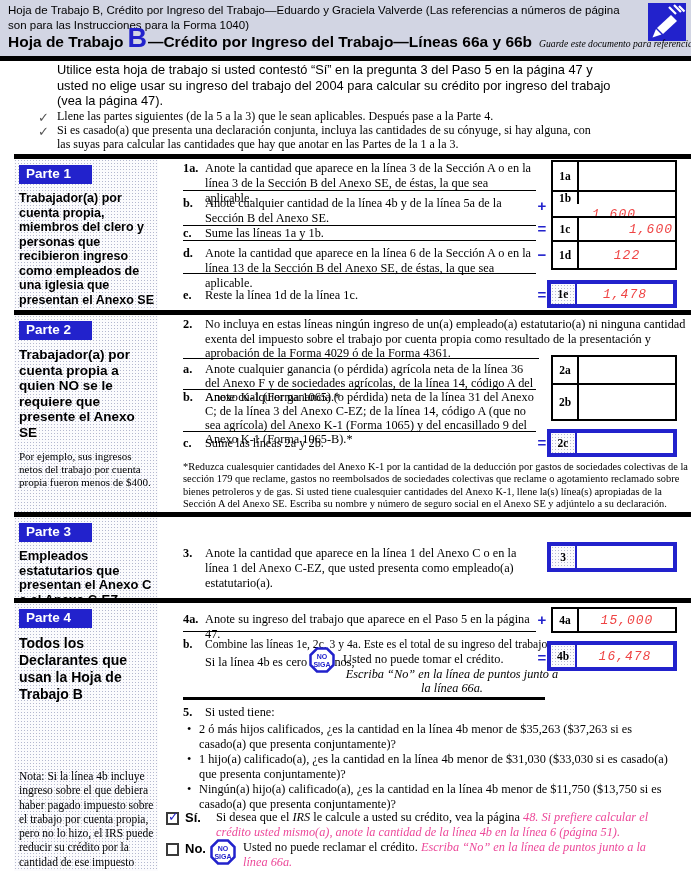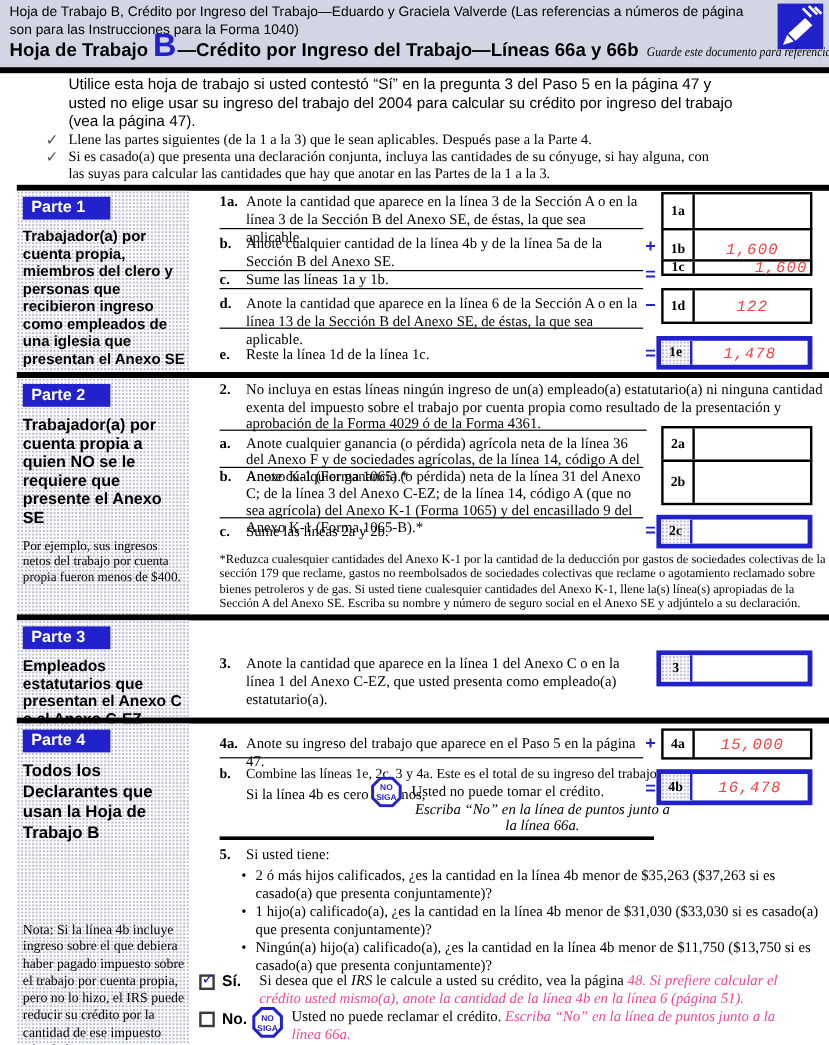--- a/index.html
+++ b/index.html
@@ -39,21 +39,21 @@
                font-family:Liberation Mono, monospace;font-style:italic;font-size:13px;color:#ef4444;letter-spacing:1px;}
   .boxrow.blue{left:547px;width:130px;border:4px solid #2222cc;}
   .boxrow.blue .lbl{border-right:2px solid #2222cc;}
   .op{position:absolute;left:535px;width:14px;text-align:center;color:#2222cc;font-weight:bold;font-size:15px;line-height:18px;}
   
   .blue-i{color:#ec4899;font-style:italic;}
   .checkmark{position:absolute;color:#555;font-size:13px;font-family:"DejaVu Sans",sans-serif;}
   .cb{position:absolute;width:13px;height:13px;border:2px solid #3a3a3a;background:#fff;box-sizing:border-box;}
   .cb .mark{position:absolute;left:0px;top:-5px;color:#2323c8;font-weight:bold;font-size:13px;font-family:"DejaVu Sans",sans-serif;}
   .cblabel{position:absolute;font-weight:bold;font-size:13px;}
-  .bullet-item{padding-left:12px;margin-left:14px;}
+  .bullet-item{padding-left:12px;}
   .bullet-item .bu{display:inline-block;margin-left:-12px;width:12px;}
 </style>
 </head>
 <body>
 
 <div class="page">
 
   <div class="hdr">
     <div class="hdr-line1">Hoja de Trabajo B, Crédito por Ingreso del Trabajo—Eduardo y Graciela Valverde (Las referencias a números de página son para las Instrucciones para la Forma 1040)</div>
     <div class="pencil-box">
@@ -73,21 +73,21 @@
       <span class="t-pre">Hoja de Trabajo</span>
       <span class="t-b">B</span>
       <span class="t-rest">—Crédito por Ingreso del Trabajo—Líneas 66a y 66b</span>
       <span class="t-note serif">Guarde este documento para referencia</span>
     </div>
   </div>
   <div class="bar" style="left:0;top:56px;width:691px;"></div>
 
   <div class="abs" style="left:57px;top:62px;width:562px;font-size:12.8px;line-height:15.5px;">Utilice esta hoja de trabajo si usted contestó “Sí” en la pregunta 3 del Paso 5 en la página 47 y usted no elige usar su ingreso del trabajo del 2004 para calcular su crédito por ingreso del trabajo (vea la página 47).</div>
   <span class="checkmark" style="left:38px;top:110px;">✓</span>
-  <div class="abs serif" style="left:57px;top:110px;width:545px;font-size:12px;line-height:13.5px;">Llene las partes siguientes (de la 1 a la 3) que le sean aplicables. Después pase a la Parte 4.</div>
+  <div class="abs serif" style="left:57px;top:110px;width:545px;font-size:12px;line-height:13.5px;">Llene las partes siguientes (de la 5 a la 3) que le sean aplicables. Después pase a la Parte 4.</div>
   <span class="checkmark" style="left:38px;top:124px;">✓</span>
   <div class="abs serif" style="left:57px;top:124px;width:545px;font-size:12px;line-height:13.5px;">Si es casado(a) que presenta una declaración conjunta, incluya las cantidades de su cónyuge, si hay alguna, con las suyas para calcular las cantidades que hay que anotar en las Partes de la 1 a la 3.</div>
   <div class="bar" style="left:14px;top:154px;width:677px;"></div>
 
   <div class="sidebar stipple" style="top:159px;height:151px;">
     <span class="tab">Parte 1</span>
     <div class="sh">Trabajador(a) por cuenta propia, miembros del clero y personas que recibieron ingreso como empleados de una iglesia que presentan el Anexo SE</div>
   </div>
 
   <div class="desc ul" style="left:183px;top:161px;width:353px;height:30px;">
@@ -95,30 +95,30 @@
   </div>
   <div class="boxrow" style="top:160px;height:32px;">
     <div class="lbl">1a</div>
     <div class="amt"></div>
   </div>
 
   <div class="desc ul" style="left:183px;top:196px;width:353px;height:30px;">
     <span class="num">b.</span><span>Anote cualquier cantidad de la línea 4b y de la línea 5a de la Sección B del Anexo SE.</span>
   </div>
   <div class="op" style="top:197px;">+</div>
-  <div class="boxrow" style="top:190px;height:36px;">
+  <div class="boxrow" style="top:190px;height:36px;flex-direction:column;">
     <div class="lbl">1b</div>
     <div class="amt">1,600</div>
   </div>
 
   <div class="desc ul" style="left:183px;top:226px;width:353px;height:15px;">
     <span class="num">c.</span><span>Sume las líneas 1a y 1b.</span>
   </div>
   <div class="op" style="top:220px;">=</div>
-  <div class="boxrow" style="top:216px;height:14px;gap:48px;">
+  <div class="boxrow" style="top:216px;height:26px;gap:48px;">
     <div class="lbl">1c</div>
     <div class="amt">1,600</div>
   </div>
 
   <div class="desc ul" style="left:183px;top:246px;width:353px;height:28px;">
     <span class="num">d.</span><span>Anote la cantidad que aparece en la línea 6 de la Sección A o en la línea 13 de la Sección B del Anexo SE, de éstas, la que sea aplicable.</span>
   </div>
   <div class="op" style="top:246px;">−</div>
   <div class="boxrow" style="top:240px;height:30px;">
     <div class="lbl">1d</div>

